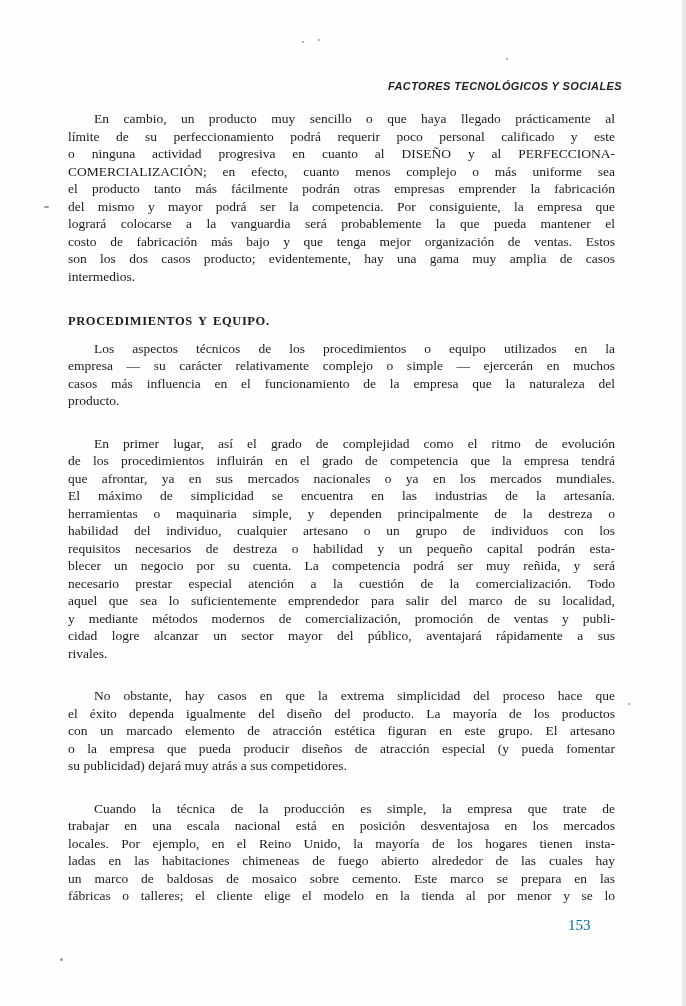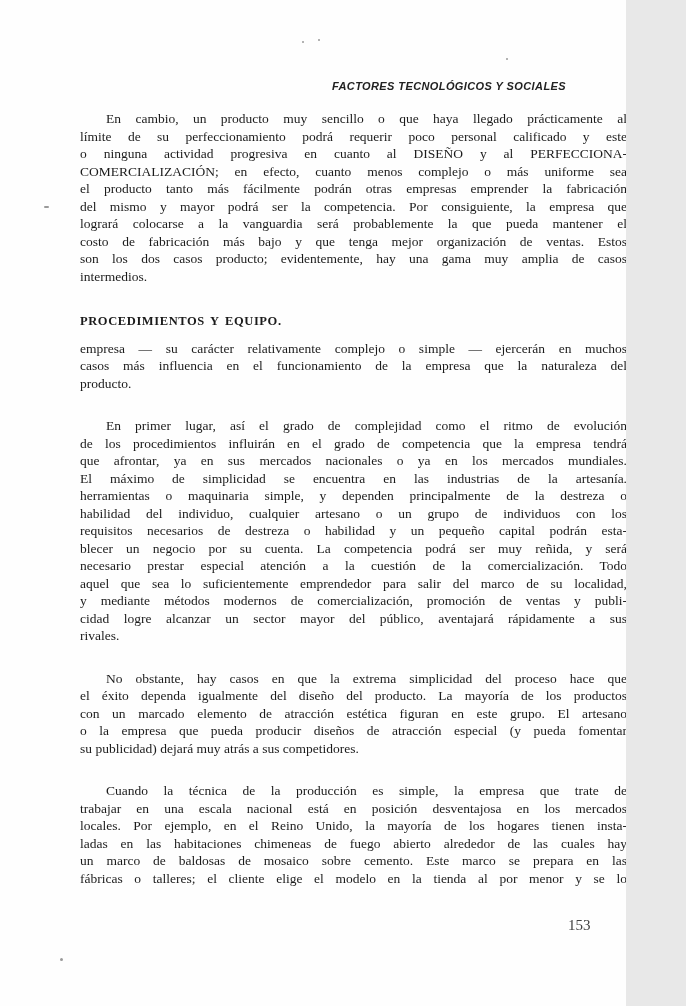--- a/index.html
+++ b/index.html
@@ -2,42 +2,42 @@
 <html><head>
 <meta charset="utf-8">
 <style>
   html, body {
     margin: 0;
     padding: 0;
     background: #e8e8e8;
   }
   .page {
     position: relative;
-    width: 626px;
+    width: 682px;
     height: 1006px;
     background: #fefefe;
     color: #1b1b1b;
     overflow: hidden;
     font-family: "Liberation Serif", "DejaVu Serif", serif;
   }
   .running-header {
     position: absolute;
     top: 80px;
     right: 60px;
     font-family: "Liberation Sans", "DejaVu Sans", sans-serif;
     font-style: italic;
     font-weight: 600;
     font-size: 11px;
     letter-spacing: 0.4px;
     color: #222;
   }
   .content {
     position: absolute;
     top: 110px;
-    left: 80px;
+    left: 68px;
     width: 547px;
     font-size: 13.5px;
     line-height: 17.5px;
   }
   .paragraph + .paragraph { margin-top: 25px; }
   .line {
     text-align: justify;
     text-align-last: justify;
     -moz-text-align-last: justify;
   }
@@ -51,21 +51,21 @@
     font-weight: bold;
     font-size: 12.5px;
     letter-spacing: 0.6px;
     word-spacing: 2px;
   }
   .page-number {
     position: absolute;
     top: 917px;
     left: 568px;
     font-size: 15px;
-    color: #404040;
+    color: #0369a1;
   }
   .speck {
     position: absolute;
     background: #9a9a9a;
     border-radius: 50%;
   }
 </style>
 </head>
 <body>
 
@@ -80,20 +80,21 @@
         <div class="line">COMERCIALIZACIÓN; en efecto, cuanto menos complejo o más uniforme sea</div>
         <div class="line">el producto tanto más fácilmente podrán otras empresas emprender la fabricación</div>
         <div class="line">del mismo y mayor podrá ser la competencia. Por consiguiente, la empresa que</div>
         <div class="line">logrará colocarse a la vanguardia será probablemente la que pueda mantener el</div>
         <div class="line">costo de fabricación más bajo y que tenga mejor organización de ventas. Estos</div>
         <div class="line">son los dos casos producto; evidentemente, hay una gama muy amplia de casos</div>
         <div class="line last">intermedios.</div>
       </div>
       <div class="section-heading">PROCEDIMIENTOS Y EQUIPO.</div>
       <div class="paragraph">
+        <div class="line first">Los aspectos técnicos de los procedimientos o equipo utilizados en la</div>
         <div class="line">empresa — su carácter relativamente complejo o simple — ejercerán en muchos</div>
         <div class="line">casos más influencia en el funcionamiento de la empresa que la naturaleza del</div>
         <div class="line last">producto.</div>
       </div>
       <div class="paragraph">
         <div class="line first">En primer lugar, así el grado de complejidad como el ritmo de evolución</div>
         <div class="line">de los procedimientos influirán en el grado de competencia que la empresa tendrá</div>
         <div class="line">que afrontar, ya en sus mercados nacionales o ya en los mercados mundiales.</div>
         <div class="line">El máximo de simplicidad se encuentra en las industrias de la artesanía.</div>
         <div class="line">herramientas o maquinaria simple, y dependen principalmente de la destreza o</div>

